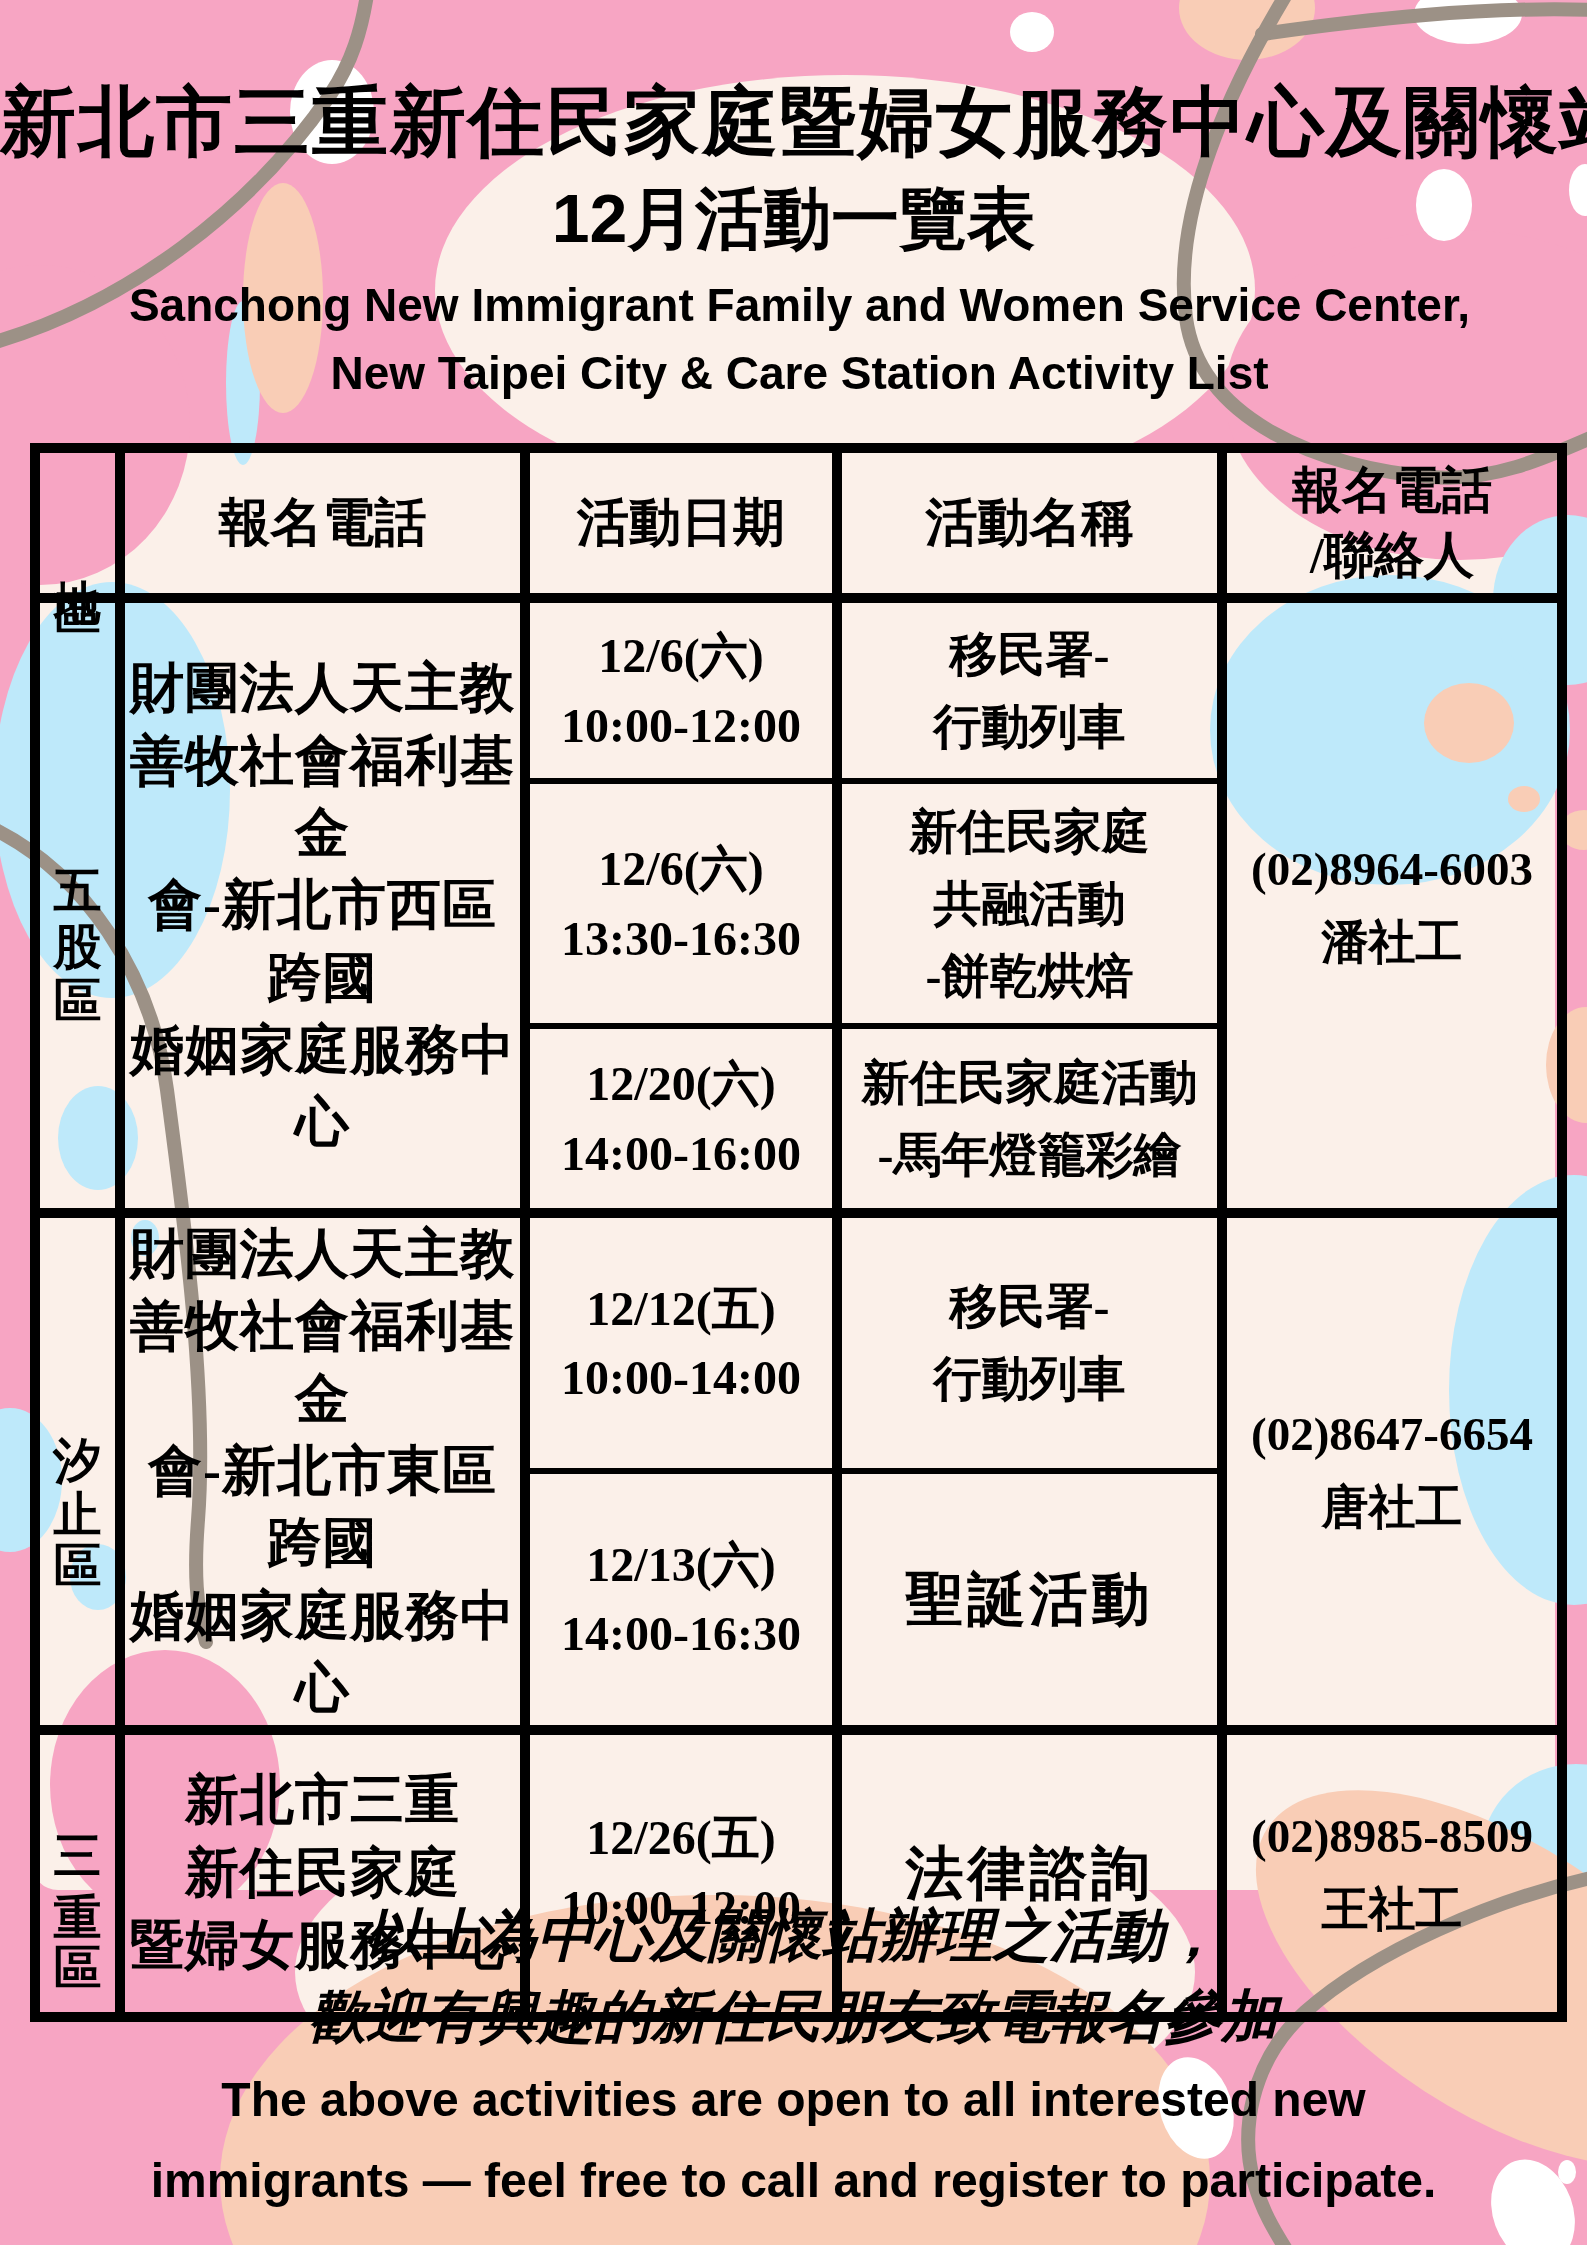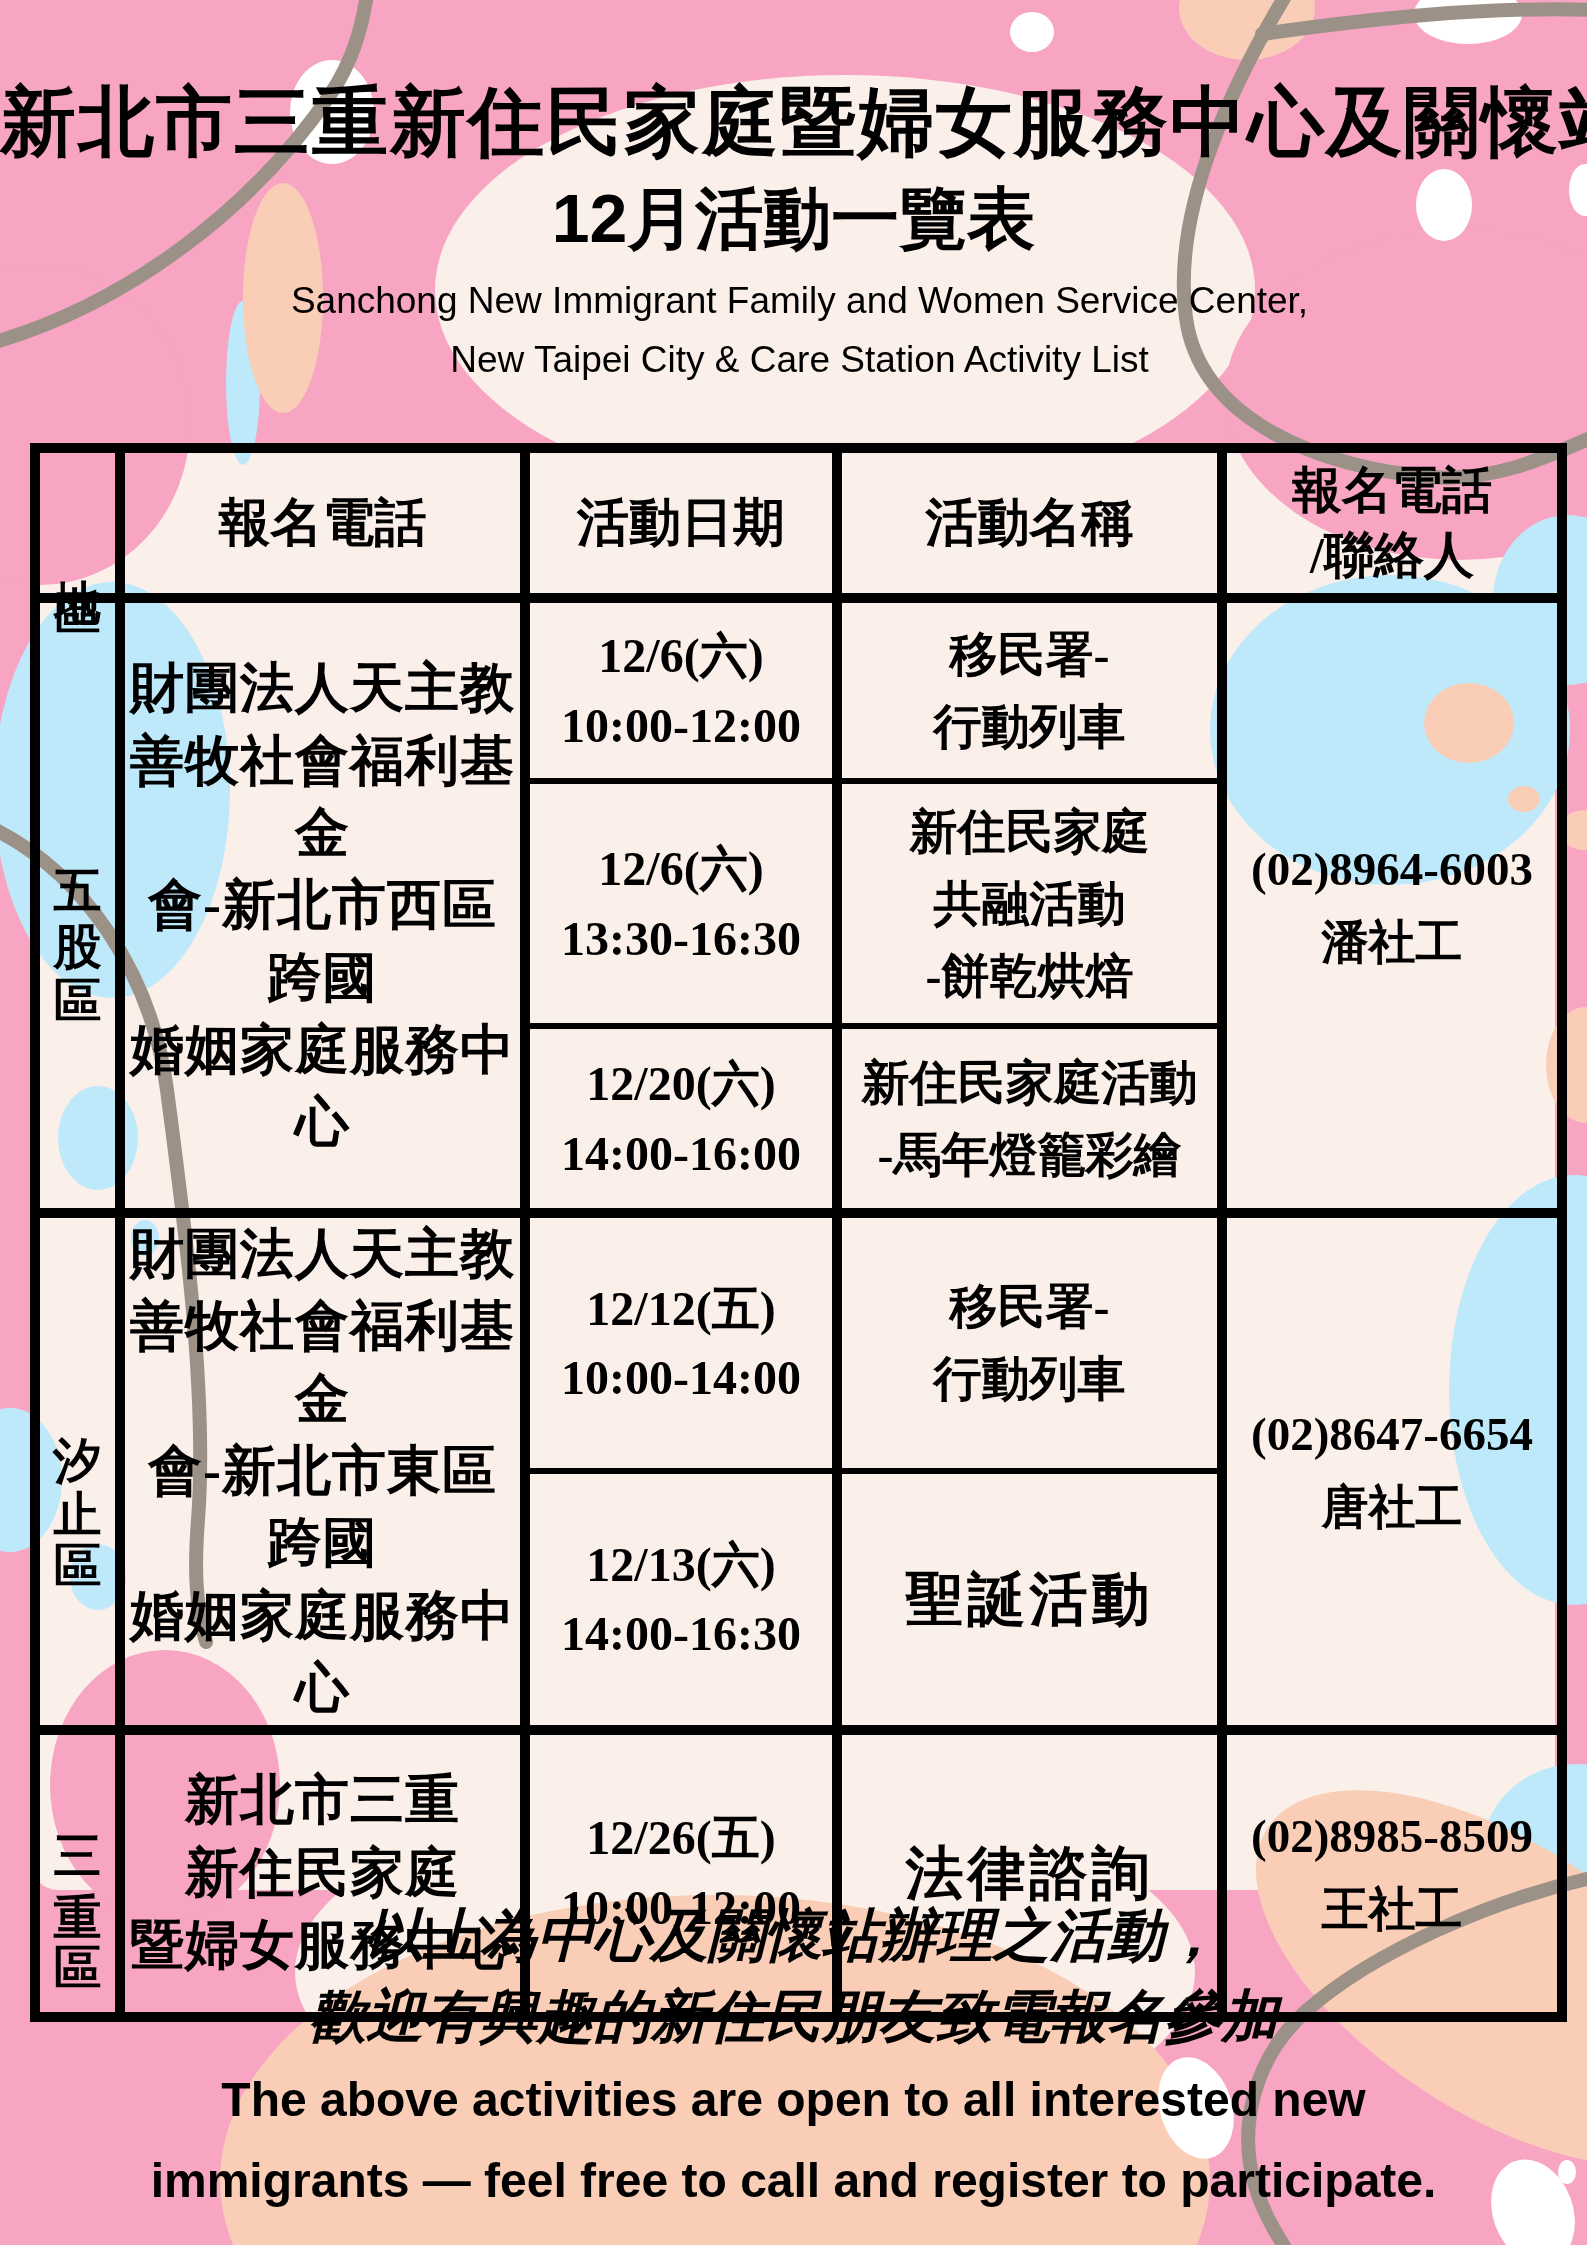--- a/index.html
+++ b/index.html
@@ -12,21 +12,21 @@
   #bg-art{position:absolute;left:0;top:0;width:1587px;height:2245px;z-index:0;}
   .layer{position:absolute;z-index:1;left:0;right:0;}
 
   
   .header-block{top:0;text-align:center;padding-top:78px;}
   .title-zh1{
     font-size:76px;font-weight:900;letter-spacing:2px;line-height:1.15;
     white-space:nowrap;
   }
   .title-zh2{font-size:68px;font-weight:900;margin-top:16px;line-height:1.1;}
-  .subtitle-en{font-size:37px;font-weight:400;line-height:1.0;margin-top:26px;margin-left:12px;}
+  .subtitle-en{font-size:46px;font-weight:700;line-height:1.0;margin-top:26px;margin-left:12px;}
   .subtitle-en.second{margin-top:22px;}
 
   
   table.activity-table{
     position:absolute;left:30px;top:443px;z-index:1;
     width:1527px;table-layout:fixed;border-collapse:collapse;
     border:10px solid #000;background:transparent;
     font-family:"Liberation Serif","DejaVu Serif",serif;
   }
   .activity-table td,.activity-table th{

